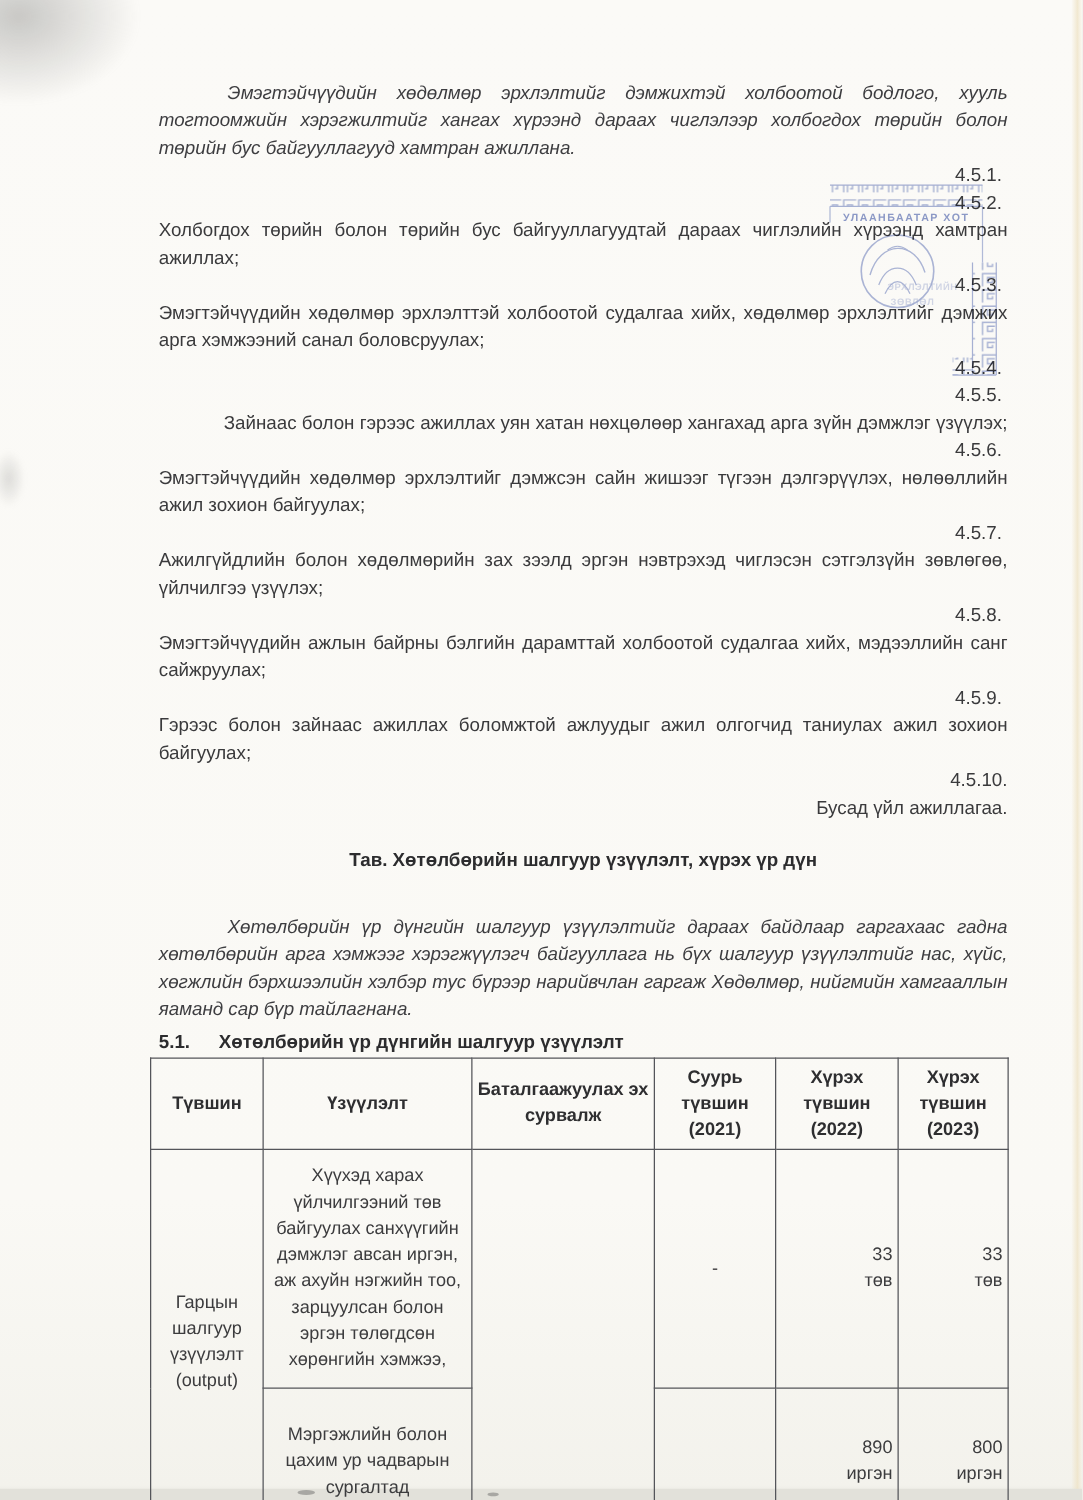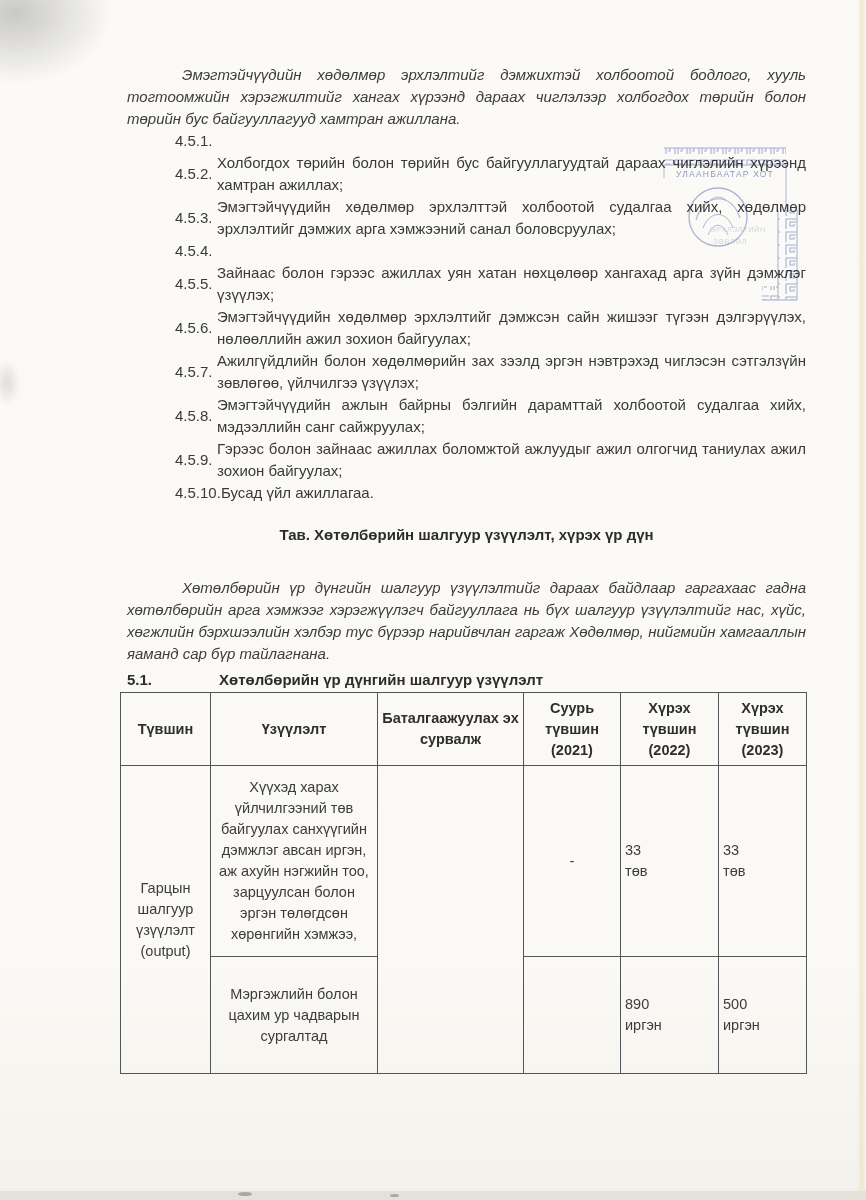--- a/index.html
+++ b/index.html
@@ -23,42 +23,42 @@
   .edge-right{position:absolute;right:0;top:0;width:9px;height:1200px;
     background:linear-gradient(90deg, rgba(238,226,196,0), rgba(238,226,196,.75) 55%, rgba(250,248,242,.2));}
   .bottom-band{position:absolute;left:0;bottom:0;width:866px;height:9px;background:#e2e1da;}
   .speck{position:absolute;background:rgba(110,110,108,.5);border-radius:50%;filter:blur(.4px);}
 
   
   .content{position:absolute;left:0;top:0;width:866px;padding:64px 60px 0 120px;box-sizing:border-box;
     font-size:15px;line-height:22px;}
   .para{margin:0 0 0 7px;text-align:justify;text-indent:55px;font-style:italic;color:#3d3d40;}
   .list{margin:0 0 0 7px;}
-  .list-item{display:flex;align-items:center;}
+  .list-item{display:flex;align-items:flex-end;flex-direction:column;}
   .item-num{flex:0 0 auto;min-width:42px;padding-left:48px;white-space:nowrap;}
   .item-text{flex:1 1 auto;text-align:justify;}
   .section-heading{margin:20px 0 12px 7px;text-align:center;font-weight:bold;color:#2c2c2e;}
   .para2{margin-top:31px;}
-  .subsection{display:flex;margin:4px 0 0 7px;font-weight:bold;color:#2c2c2e;gap:44px;}
+  .subsection{display:flex;margin:4px 0 0 7px;font-weight:bold;color:#2c2c2e;}
   .subsection .num{flex:0 0 48px;}
 
   
   table.ind{border-collapse:collapse;margin-top:1px;table-layout:fixed;width:686px;
     font-size:14.5px;line-height:21px;color:#3c3c3e;}
   table.ind th,table.ind td{border:1.4px solid #54555a;vertical-align:middle;padding:2px 4px;
     overflow:hidden;}
   table.ind th{font-weight:bold;text-align:center;height:68px;color:#2e2e30;}
   table.ind td{text-align:center;}
   td.indicator-cell{height:186px;}
   tr.r2 td{height:112px;}
-  .val{text-align:left;}
+  .val{text-align:right;}
 
   
   .stamp{position:absolute;left:650px;top:140px;width:175px;height:175px;
-    opacity:.88;mix-blend-mode:multiply;pointer-events:none;}
+    opacity:.88;mix-blend-mode:multiply;pointer-events:none;font-weight:bold;}
   .stamp svg{position:absolute;left:0;top:0;}
 </style>
 </head>
 <body>
 
 <div class="page">
 
   <div class="blotch-tl"></div>
   <div class="smudge-left"></div>
   <div class="edge-right"></div>
@@ -155,21 +155,21 @@
           </td>
         </tr>
         <tr class="r2">
           <td class="indicator-cell2">Мэргэжлийн болон цахим ур чадварын сургалтад</td>
           <td></td>
           <td>
             <div class="val">890</div>
             <div class="val">иргэн</div>
           </td>
           <td>
-            <div class="val">500</div>
+            <div class="val">800</div>
             <div class="val">иргэн</div>
           </td>
         </tr>
       </tbody>
     </table>
   </div>
 
   <div class="stamp">
     <svg width="175" height="175" viewBox="0 0 175 175" xmlns="http://www.w3.org/2000/svg">
       <defs>

